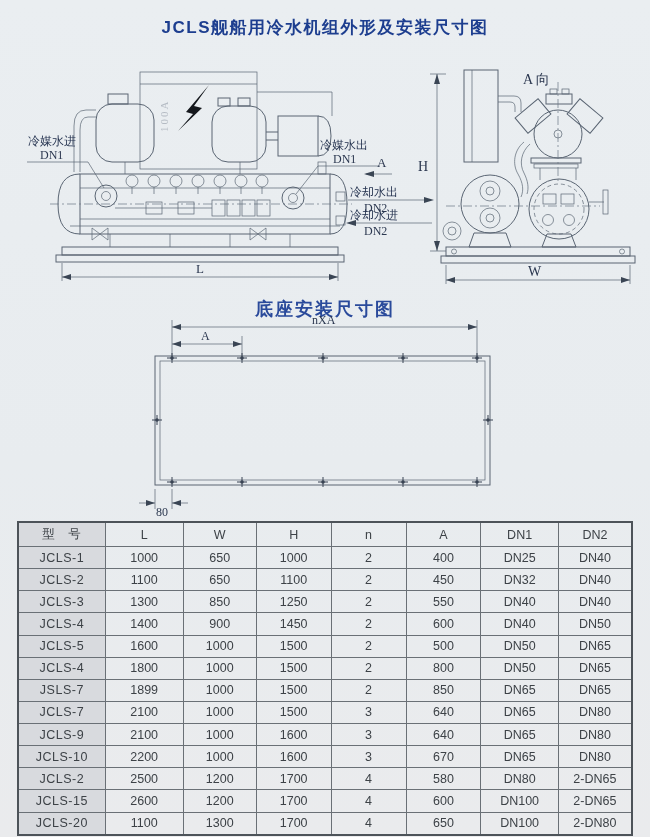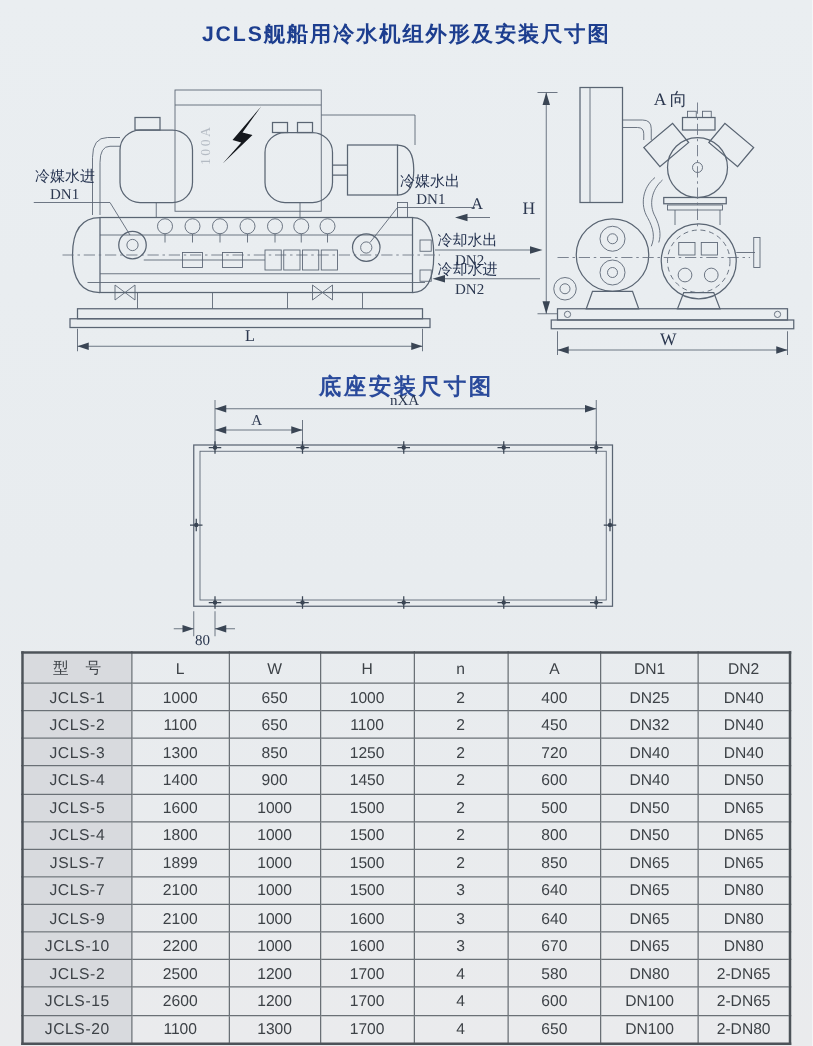--- a/index.html
+++ b/index.html
@@ -371,21 +371,21 @@
             <td class="">450</td>
             <td class="">DN32</td>
             <td class="">DN40</td>
           </tr>
           <tr>
             <td class="model">JCLS-3</td>
             <td class="">1300</td>
             <td class="">850</td>
             <td class="">1250</td>
             <td class="">2</td>
-            <td class="">720</td>
+            <td class="">550</td>
             <td class="">DN40</td>
             <td class="">DN40</td>
           </tr>
           <tr>
             <td class="model">JCLS-4</td>
             <td class="">1400</td>
             <td class="">900</td>
             <td class="">1450</td>
             <td class="">2</td>
             <td class="">600</td>

